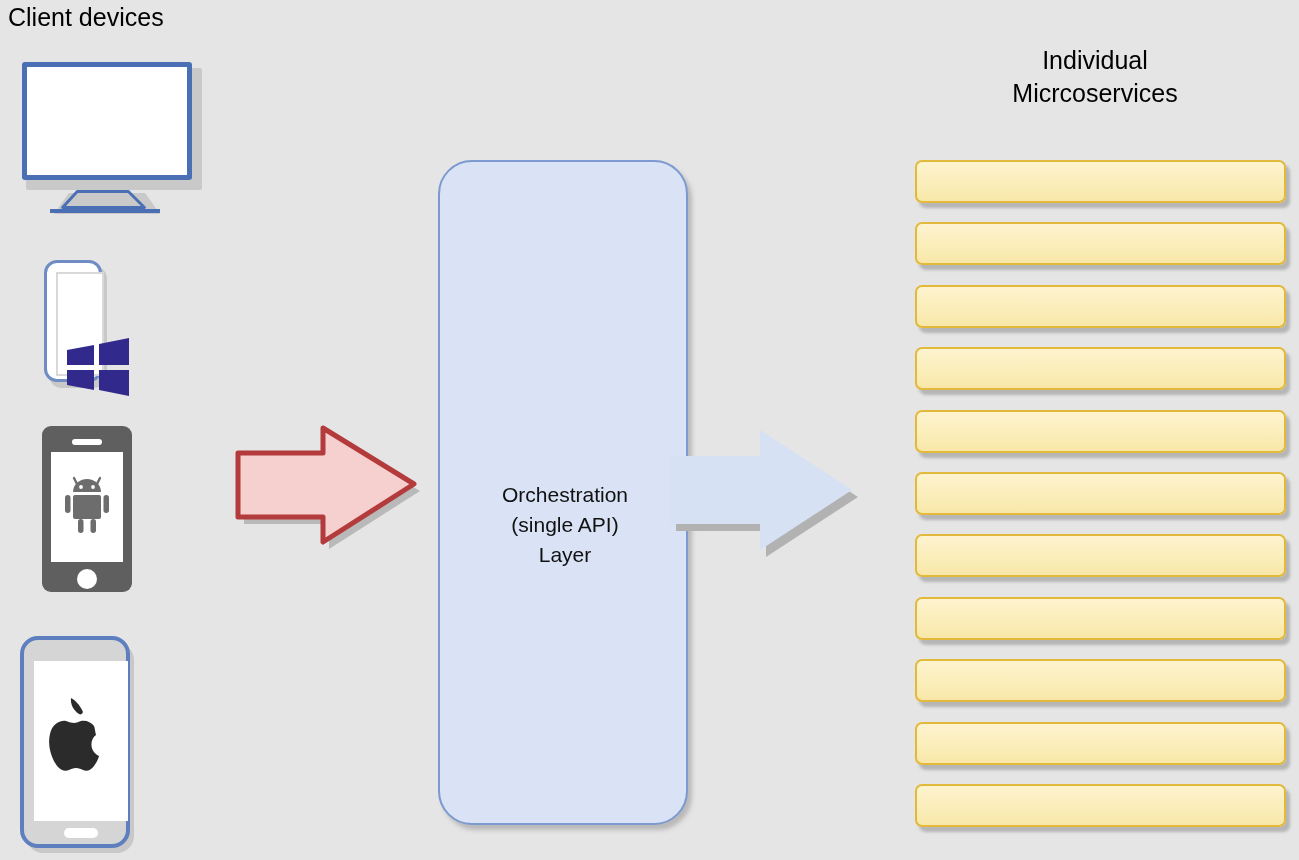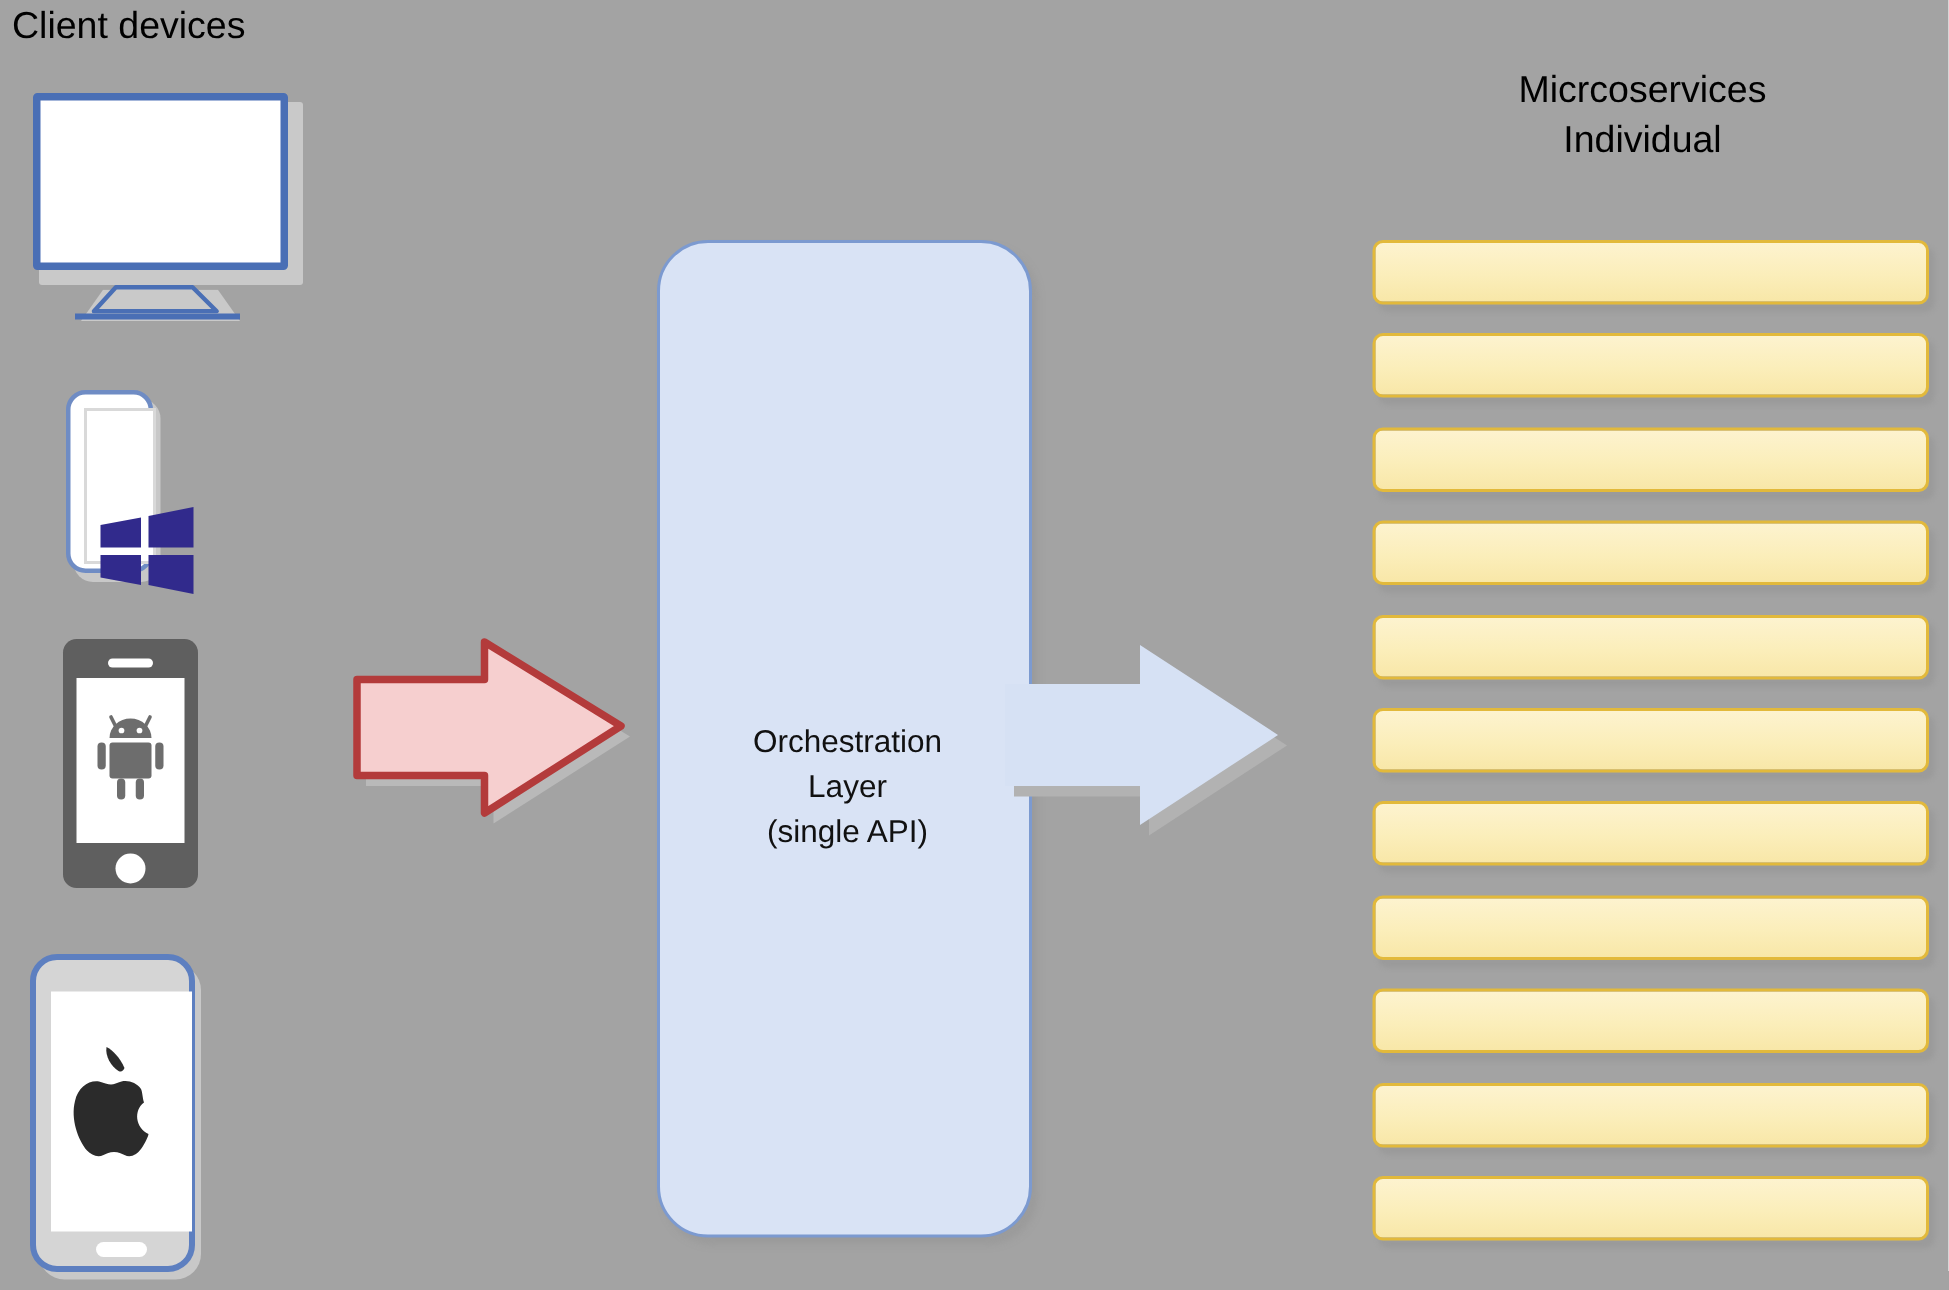--- a/index.html
+++ b/index.html
@@ -4,21 +4,21 @@
 <style>
   html, body {
     margin: 0;
     padding: 0;
     background: #ffffff;
   }
   #canvas {
     position: relative;
     width: 1299px;
     height: 860px;
-    background: #a3a3a3;
+    background: #e5e5e5;
     overflow: hidden;
     font-family: "Liberation Sans", sans-serif;
   }
 
   
   .label-client {
     position: absolute;
     left: 8px;
     top: 2px;
     font-size: 25px;
@@ -211,22 +211,22 @@
   }
 </style>
 </head>
 <body>
 
 <div id="canvas">
 
   <div class="label-client">Client devices</div>
 
   <div class="label-micro">
+    <span>Individual</span>
     <span>Micrcoservices</span>
-    <span>Individual</span>
   </div>
 
   <div id="monitor" class="device">
     <div class="mon-shadow"></div>
     <div class="mon-frame"></div>
     <div class="mon-neck"></div>
     <div class="mon-base"></div>
     <svg class="mon-base-outline" width="120" height="26" viewBox="0 0 120 26" style="position:absolute;left:32px;top:130px;">
       <polygon points="22,2 92,2 114,24 2,24" fill="#c9c9c9" stroke="#4a6fb5" stroke-width="4" stroke-linejoin="round"></polygon>
     </svg>
@@ -279,22 +279,22 @@
                C13,24 6,29 4,38 C1,50 6,64 12,71 C15,74 19,76 23,74
                C25,73 27,72 30,72 C33,72 35,73 37,74 C41,76 45,74 48,70
                C51,66 53,61 53,60 C44,56 43,44 50,39 C49,36 49,32 48,30 Z" fill="#2b2b2b"></path>
     </svg>
   </div>
 
   <div id="orch-box"></div>
 
   <div class="orch-text">
     <span>Orchestration</span>
+    <span>(single API)</span>
     <span>Layer</span>
-    <span>(single API)</span>
   </div>
 
   <svg id="arrow-red" viewBox="0 0 195 136">
     <polygon points="10,37 95,37 95,12 186,68 95,126 95,101 10,101" fill="#b9b9b9" transform="translate(6,7)"></polygon>
     <polygon points="10,37 95,37 95,12 186,68 95,126 95,101 10,101" fill="#f6cfcf" stroke="#b33b3b" stroke-width="5" stroke-linejoin="round"></polygon>
   </svg>
 
   <svg id="arrow-blue" viewBox="0 0 192 140">
     <polygon points="2,36 92,36 92,10 184,70 92,130 92,104 2,104" fill="#b2b2b2" transform="translate(6,7)"></polygon>
     <polygon points="2,36 92,36 92,10 184,70 92,130 92,104 2,104" fill="#d6e1f4"></polygon>

